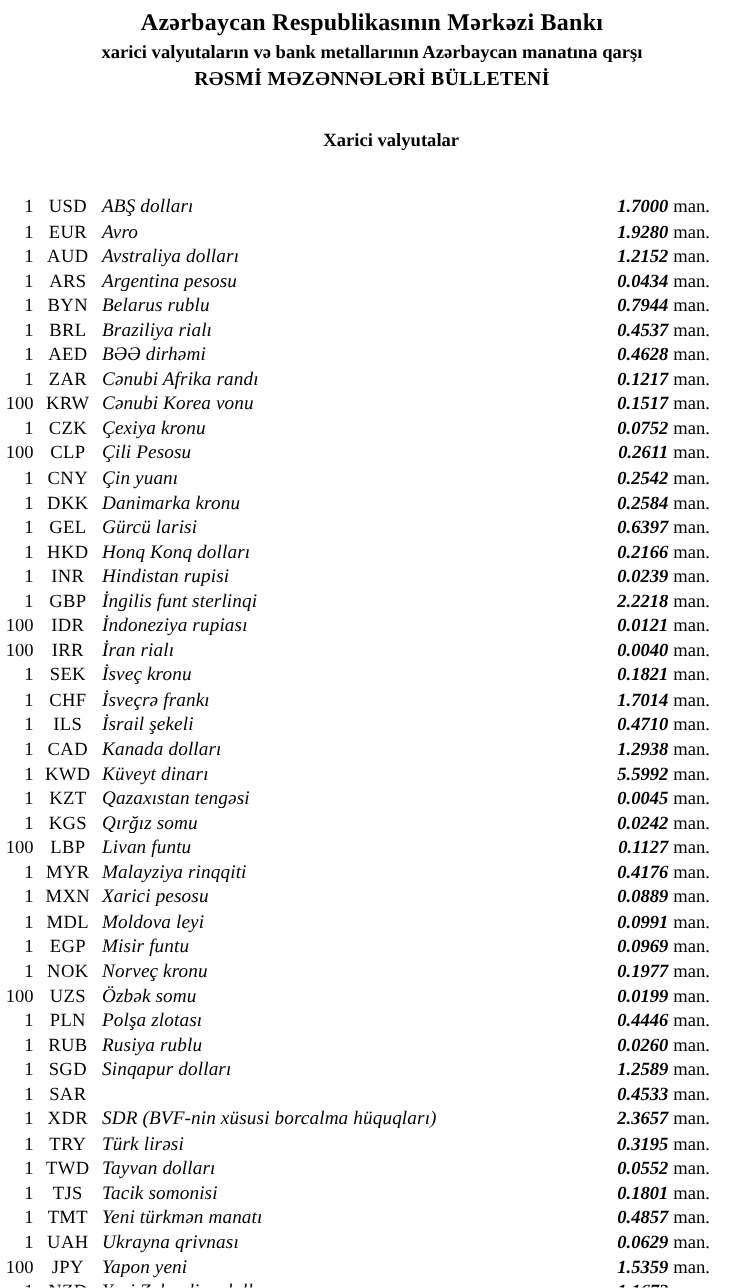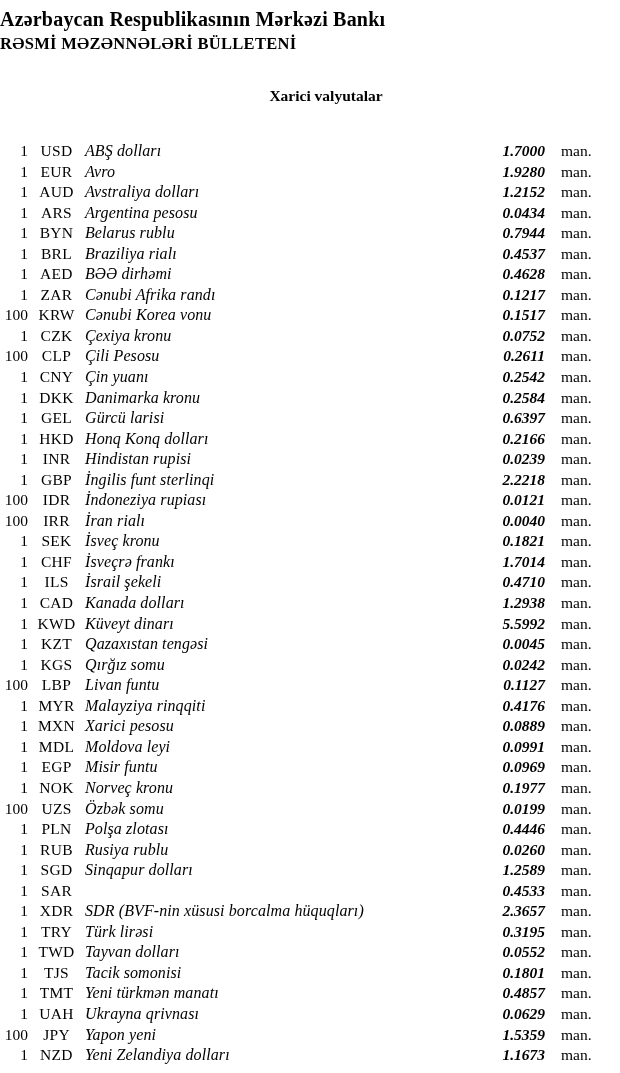--- a/index.html
+++ b/index.html
@@ -14,21 +14,21 @@
     color: #000000;
     font-family: "Liberation Serif", serif;
     -webkit-font-smoothing: antialiased;
   }
   .doc {
     width: 620px;
     height: 1073px;
     box-sizing: border-box;
   }
   .hdr {
-    text-align: left;
+    text-align: center;
     font-family: Liberation Serif, serif;
   }
   .bank-name {
     font-size: 20px;
     font-weight: bold;
     padding-top: 6px;
     line-height: 27px;
     letter-spacing: 0.2px;
   }
   .date-line {
@@ -89,32 +89,33 @@
   .rate {
     margin-left: auto;
     font-weight: bold;
     font-style: italic;
     font-size: 15.5px;
     flex: none;
   }
   .unit {
     width: 36px;
     flex: none;
-    margin-left: 16px;
+    margin-left: 4px;
     text-align: left;
     font-size: 15.5px;
   }
 </style>
 </head>
 <body>
 
 <div class="doc">
 
   <div class="hdr">
     <div class="bank-name">Azərbaycan Respublikasının Mərkəzi Bankı</div>
+    <div class="subtitle-line">xarici valyutaların və bank metallarının Azərbaycan manatına qarşı</div>
     <div class="bulletin-title">RƏSMİ MƏZƏNNƏLƏRİ BÜLLETENİ</div>
   </div>
 
   <div class="section-title">Xarici valyutalar</div>
 
   <div class="rates-table">
   <div class="row">
     <span class="qty">1</span>
     <span class="code">USD</span>
     <span class="name">ABŞ dolları</span>

